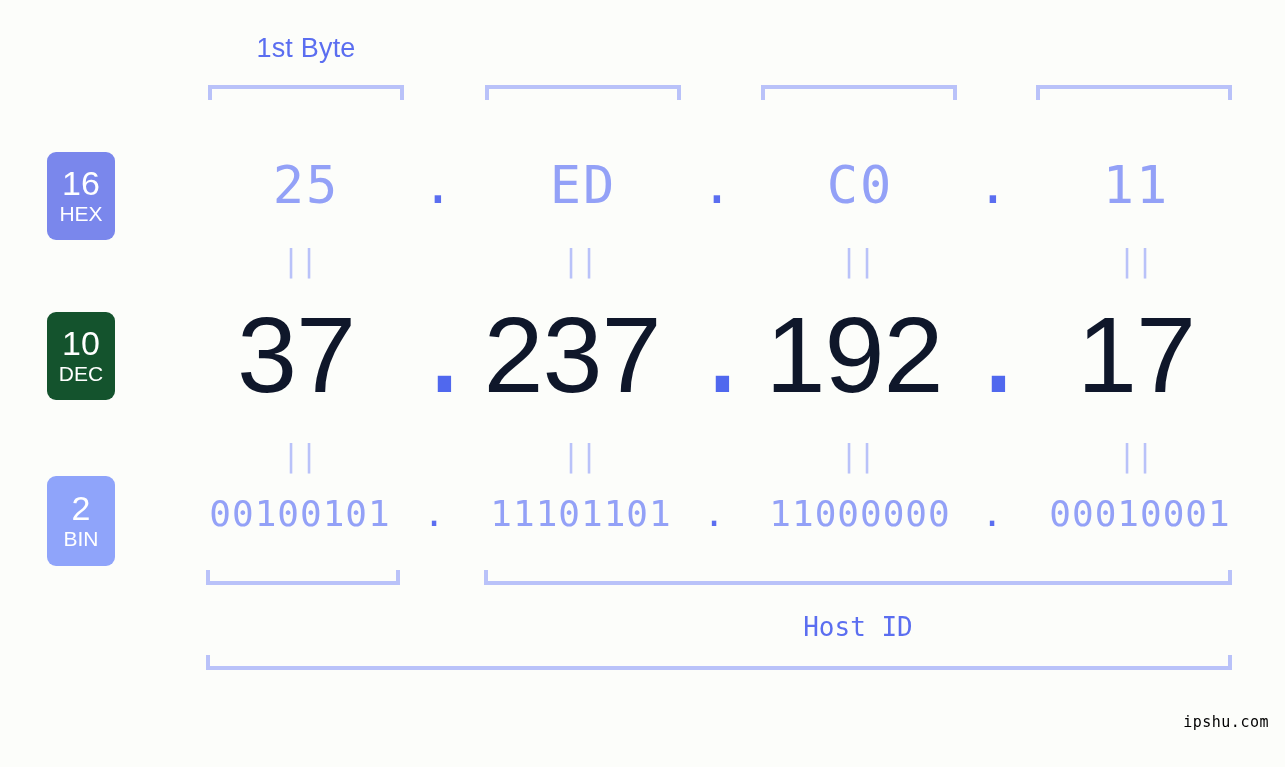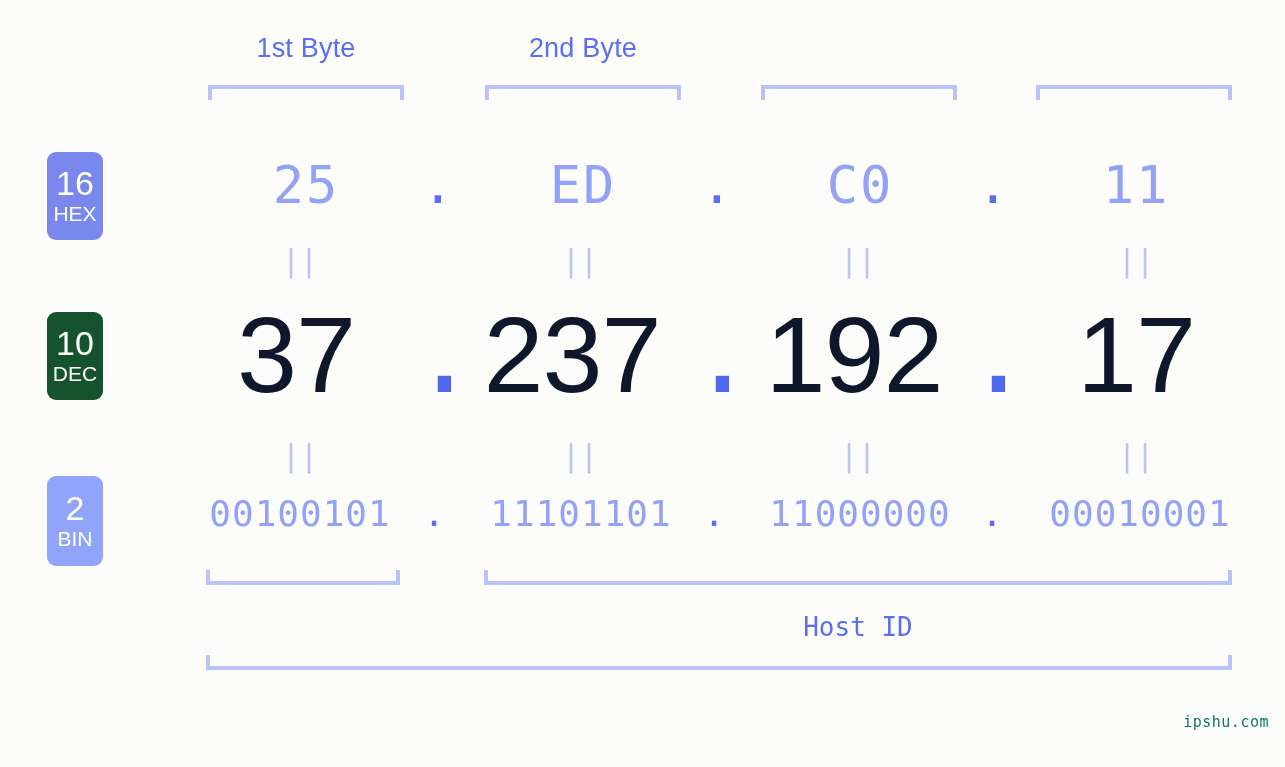--- a/index.html
+++ b/index.html
@@ -51,21 +51,21 @@
     border-bottom: 4px solid #b9c2f9;
     border-left: 4px solid #b9c2f9;
     border-right: 4px solid #b9c2f9;
     box-sizing: border-box;
   }
 
   
   .badge {
     position: absolute;
     left: 47px;
-    width: 56px;
+    width: 68px;
     border-radius: 9px;
     color: #ffffff;
     text-align: center;
     display: flex;
     flex-direction: column;
     align-items: center;
     justify-content: center;
     line-height: 1;
   }
   .badge .num {
@@ -167,31 +167,30 @@
   #cap-network, #cap-host { top: 612px; font-size: 26px; }
   #cap-class { top: 696px; font-size: 32px; }
 
   
   #watermark {
     position: absolute;
     right: 16px;
     top: 713px;
     font-family: "DejaVu Sans Mono", monospace;
     font-size: 15px;
-    color: #0f766e;
+    color: #000000;
     letter-spacing: 0.5px;
   }
 </style>
 </head>
 <body>
 
 <div id="stage">
 
   <div class="byte-label" style="left:186px;">1st Byte</div>
-  <div class="byte-label" style="left:463px;">2nd Byte</div>
 
   <div class="tbracket" style="left:208px;width:196px;"></div>
   <div class="tbracket" style="left:485px;width:196px;"></div>
   <div class="tbracket" style="left:761px;width:196px;"></div>
   <div class="tbracket" style="left:1036px;width:196px;"></div>
 
   <div class="badge" id="badge-hex">
     <span class="num">16</span>
     <span class="nm">HEX</span>
   </div>

